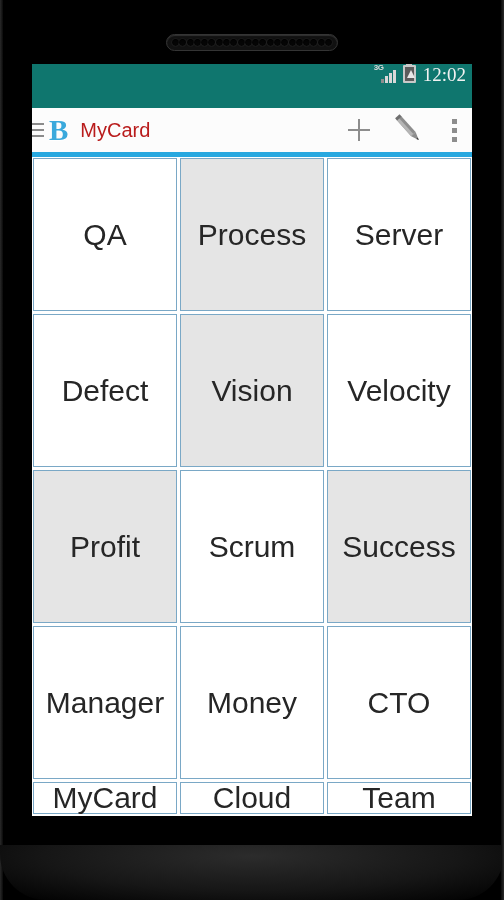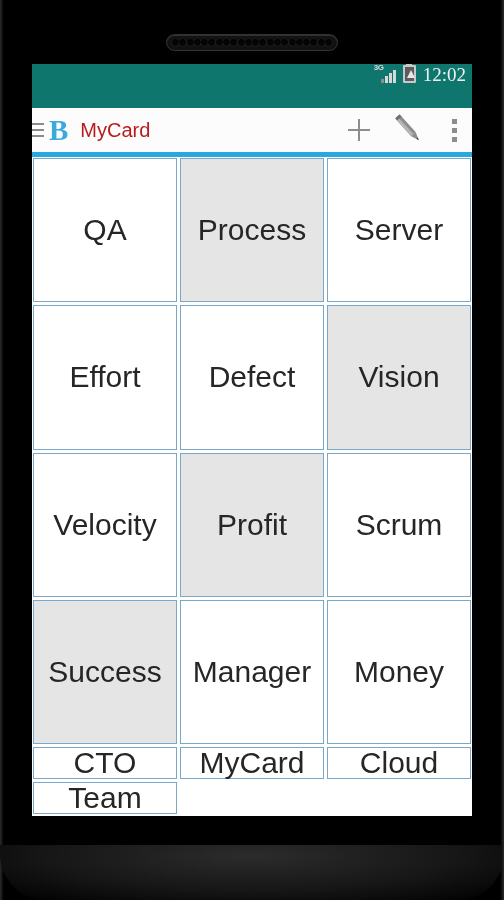--- a/index.html
+++ b/index.html
@@ -394,23 +394,20 @@
         <div class="card">
           <span class="card-label">QA</span>
         </div>
         <div class="card selected">
           <span class="card-label">Process</span>
         </div>
         <div class="card">
           <span class="card-label">Server</span>
         </div>
         <div class="card">
-          <span class="card-label">Effort</span>
-        </div>
-        <div class="card">
           <span class="card-label">Defect</span>
         </div>
         <div class="card selected">
           <span class="card-label">Vision</span>
         </div>
         <div class="card">
           <span class="card-label">Velocity</span>
         </div>
         <div class="card selected">
           <span class="card-label">Profit</span>

